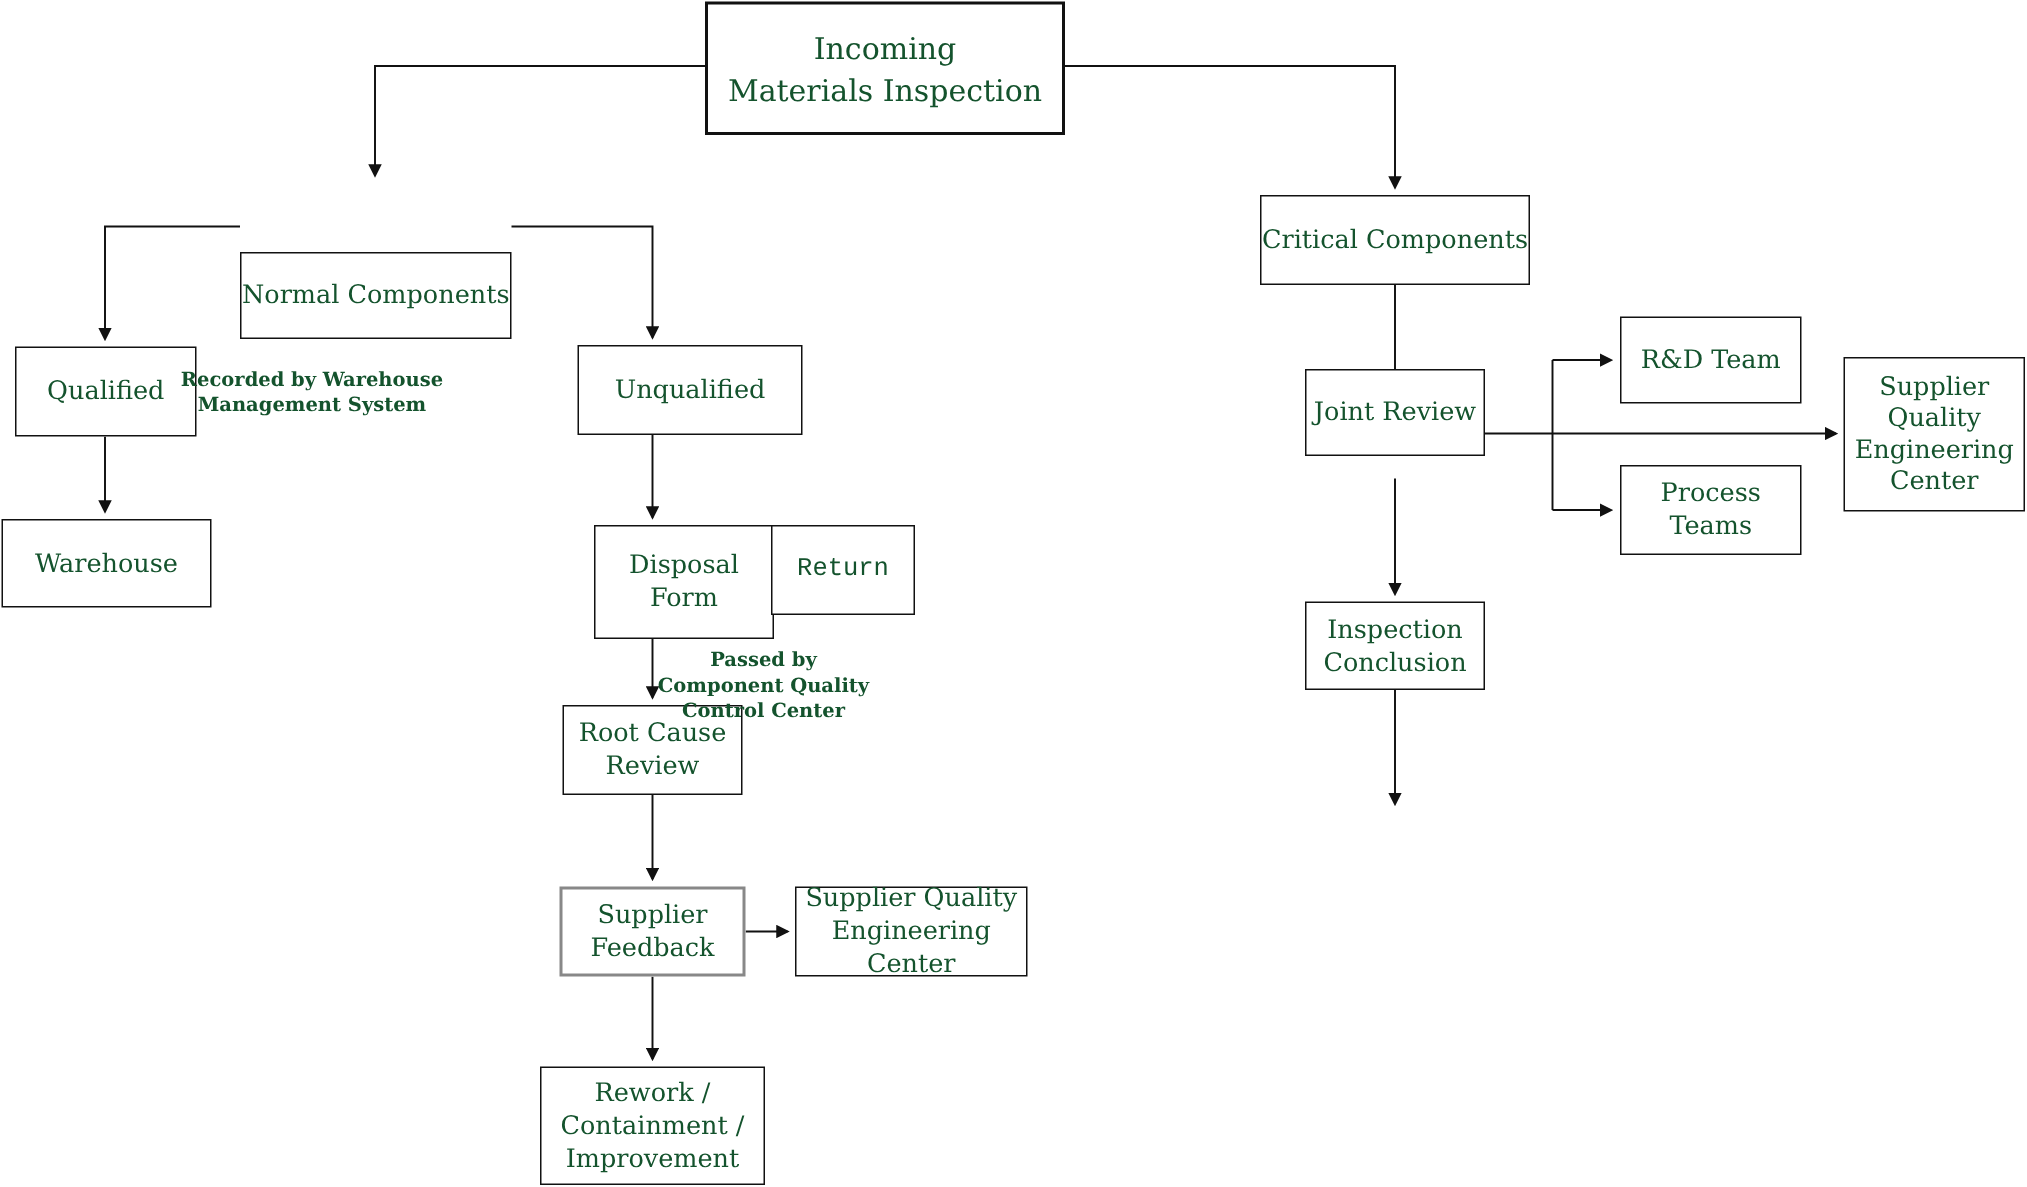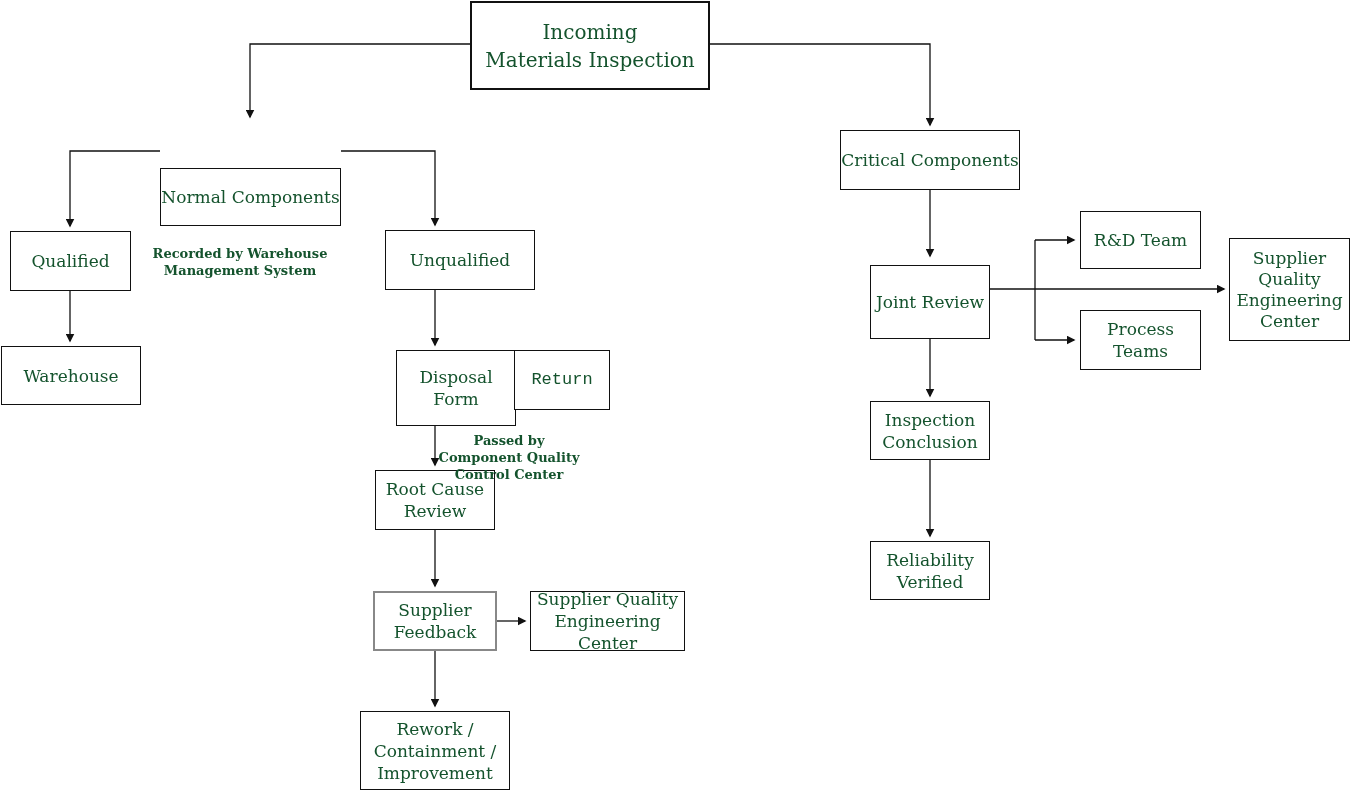--- a/index.html
+++ b/index.html
@@ -117,38 +117,36 @@
   <div class="node gray-border" style="left:373px; top:591px; width:124px; height:60px;">Supplier
 Feedback</div>
 
   <div class="node" style="left:530px; top:591px; width:155px; height:60px;">Supplier Quality
 Engineering Center</div>
 
   <div class="node" style="left:360px; top:711px; width:150px; height:79px;">Rework /
 Containment /
 Improvement</div>
 
-  <div class="node" style="left:870px; top:265px; width:120px; height:74px;">Joint Review</div>
+  <div class="node" style="left:870px; top:246px; width:120px; height:58px;">Joint Review</div>
 
   <div class="node" style="left:1080px; top:211px; width:121px; height:58px;text-align:center;">R&amp;D Team</div>
 
   <div class="node" style="left:1080px; top:310px; width:121px; height:60px;">Process
 Teams</div>
 
   <div class="node four-line" style="left:1229px; top:238px; width:121px; height:103px;">Supplier
 Quality
 Engineering
 Center</div>
 
   <div class="node" style="left:870px; top:401px; width:120px; height:59px;">Inspection
 Conclusion</div>
 
-  <div class="node" style="left:870px; top:541px; width:120px; height:59px;">Reliability
-Verified</div>
 
-  <div class="annotation" style="left:152px; top:245px; width:176px;">Recorded by Warehouse
+  <div class="annotation" style="left:120px; top:245px; width:176px;">Recorded by Warehouse
 Management System</div>
 
   <div class="annotation" style="left:430px; top:420px; width:158px;margin-top:12px;">Passed by
 Component Quality
 Control Center</div>
 
 </div>
 
 </body></html>

